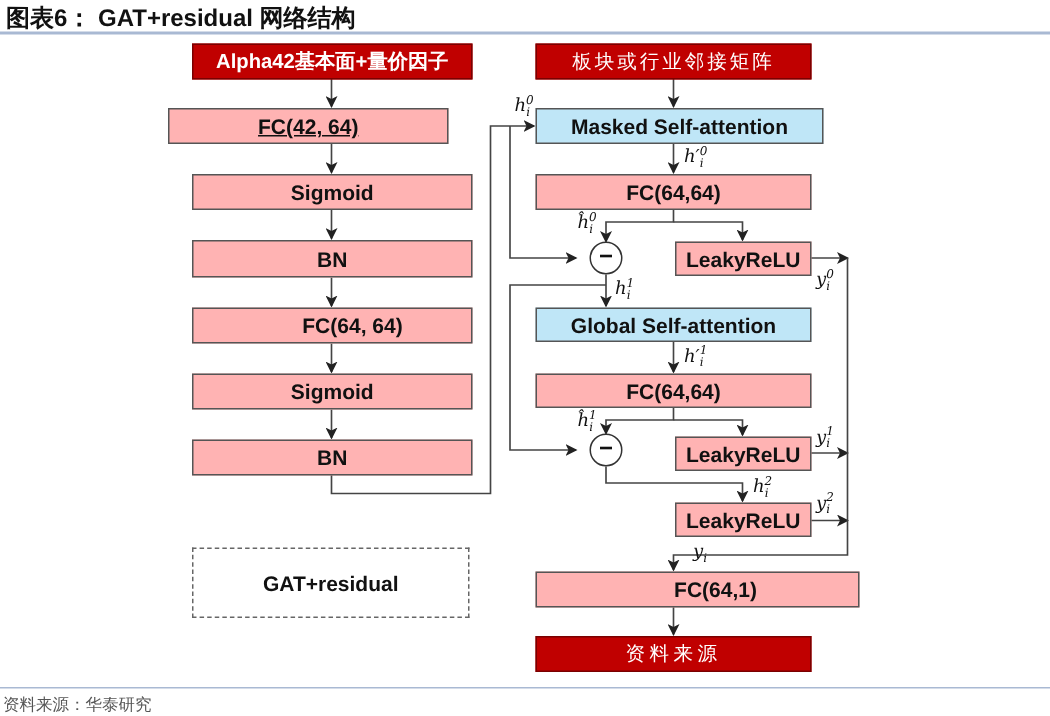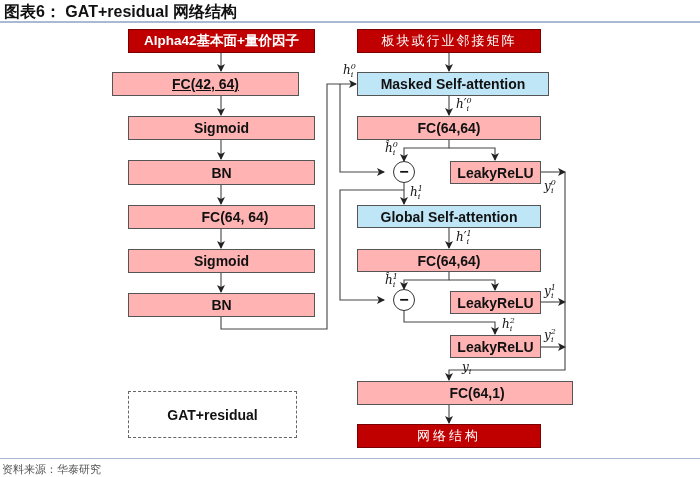--- a/index.html
+++ b/index.html
@@ -72,32 +72,32 @@
   </g>
 </svg>
 
 <div class="box red" style="left:128px;top:29px;width:187px;height:24px;font-size:13.5px;">Alpha42基本面+量价因子</div>
 <div class="box pink" style="left:112px;top:72px;width:187px;height:24px;text-decoration:underline;">FC(42, 64)</div>
 <div class="box pink" style="left:128px;top:116px;width:187px;height:24px;">Sigmoid</div>
 <div class="box pink" style="left:128px;top:160px;width:187px;height:25px;">BN</div>
 <div class="box pink" style="left:128px;top:205px;width:187px;height:24px;padding-left:27px;">FC(64, 64)</div>
 <div class="box pink" style="left:128px;top:249px;width:187px;height:24px;">Sigmoid</div>
 <div class="box pink" style="left:128px;top:293px;width:187px;height:24px;">BN</div>
-<div class="box dashed" style="left:128px;top:391px;width:169px;height:47px;">GAT+residual</div>
+<div class="box dashed" style="left:128px;top:365px;width:185px;height:47px;">GAT+residual</div>
 
 <div class="box red" style="left:357px;top:29px;width:184px;height:24px;font-weight:normal;font-family:'DejaVu Serif',serif;font-size:13px;letter-spacing:2px;">板块或行业邻接矩阵</div>
 <div class="box blue" style="left:357px;top:72px;width:192px;height:24px;">Masked Self-attention</div>
 <div class="box pink" style="left:357px;top:116px;width:184px;height:24px;">FC(64,64)</div>
 <div class="box pink" style="left:450px;top:161px;width:91px;height:23px;">LeakyReLU</div>
 <div class="box blue" style="left:357px;top:205px;width:184px;height:23px;">Global Self-attention</div>
 <div class="box pink" style="left:357px;top:249px;width:184px;height:23px;">FC(64,64)</div>
 <div class="box pink" style="left:450px;top:291px;width:91px;height:23px;">LeakyReLU</div>
 <div class="box pink" style="left:450px;top:335px;width:91px;height:23px;">LeakyReLU</div>
 <div class="box pink" style="left:357px;top:381px;width:216px;height:24px;padding-left:24px;">FC(64,1)</div>
-<div class="box red" style="left:357px;top:424px;width:184px;height:24px;font-weight:normal;font-family:'DejaVu Serif',serif;font-size:13px;letter-spacing:3px;">网络结构</div>
+<div class="box red" style="left:357px;top:424px;width:184px;height:24px;font-weight:normal;font-family:'DejaVu Serif',serif;font-size:13px;letter-spacing:3px;">资料来源</div>
 
 <div class="circle" style="left:393px;top:161px;">−</div>
 <div class="circle" style="left:393px;top:289px;">−</div>
 
 <div class="math" style="left:331px;top:62px;margin-left:12px;"><span>h</span><sup>0</sup><sub style="margin-left:-5px">i</sub></div>
 <div class="math" style="left:456px;top:96px;"><span>h′</span><sup>0</sup><sub style="margin-left:-5px">i</sub></div>
 <div class="math" style="left:385px;top:140px;"><span>ĥ</span><sup>0</sup><sub style="margin-left:-5px">i</sub></div>
 <div class="math" style="left:544px;top:150px;margin-top:28px;"><span>y</span><sup>0</sup><sub style="margin-left:-5px">i</sub></div>
 <div class="math" style="left:410px;top:184px;"><span>h</span><sup>1</sup><sub style="margin-left:-5px">i</sub></div>
 <div class="math" style="left:456px;top:229px;"><span>h′</span><sup>1</sup><sub style="margin-left:-5px">i</sub></div>

